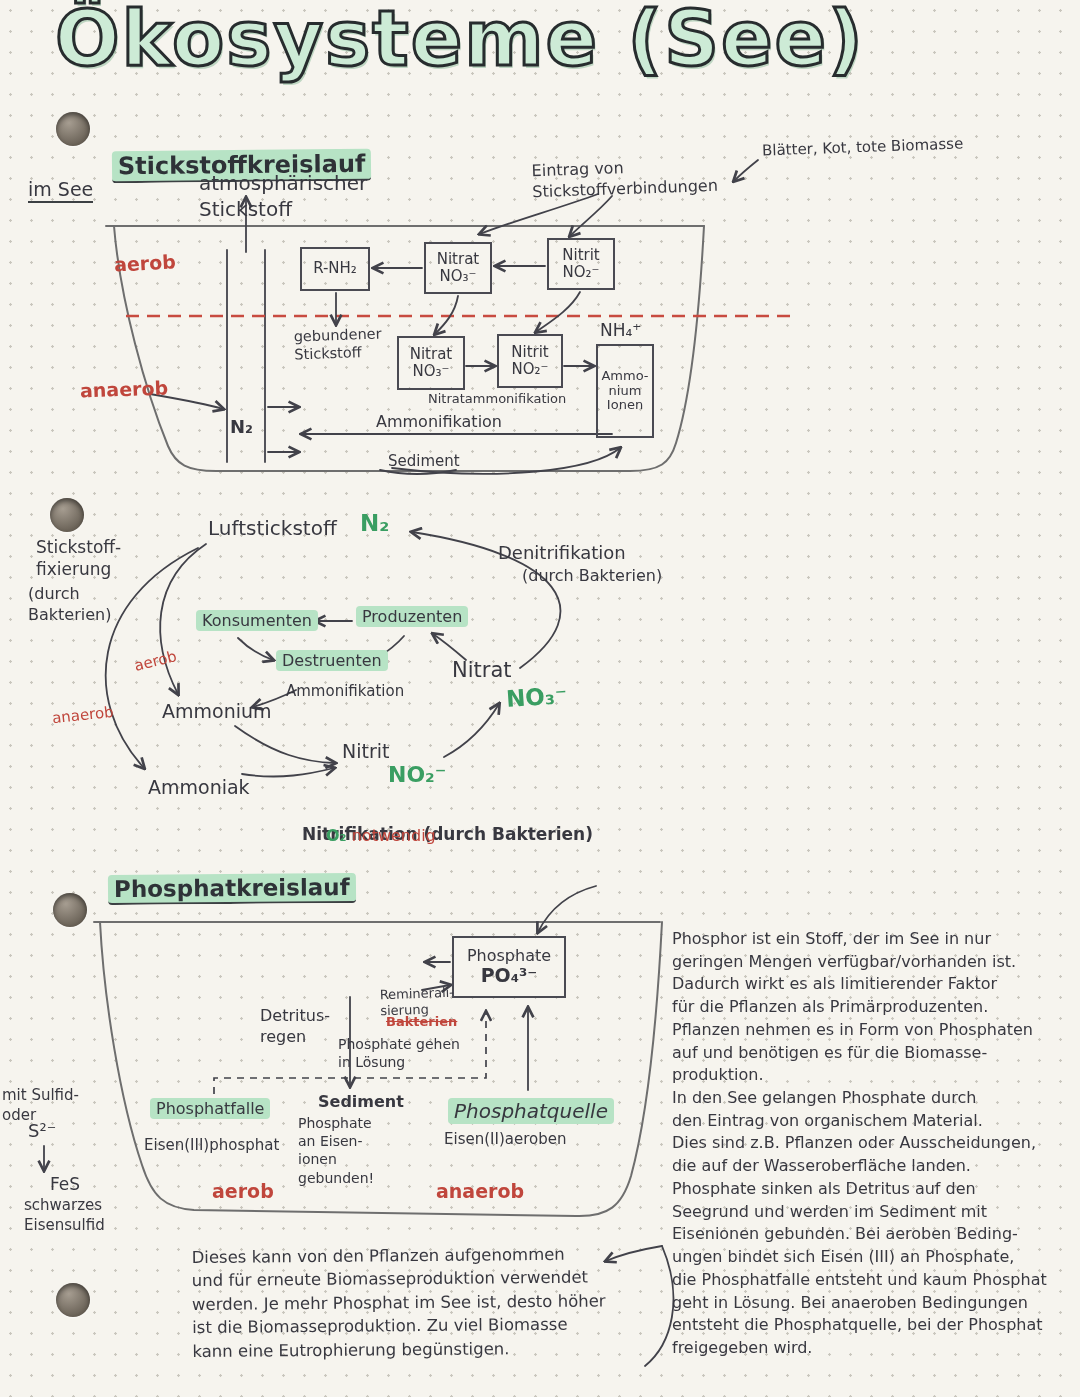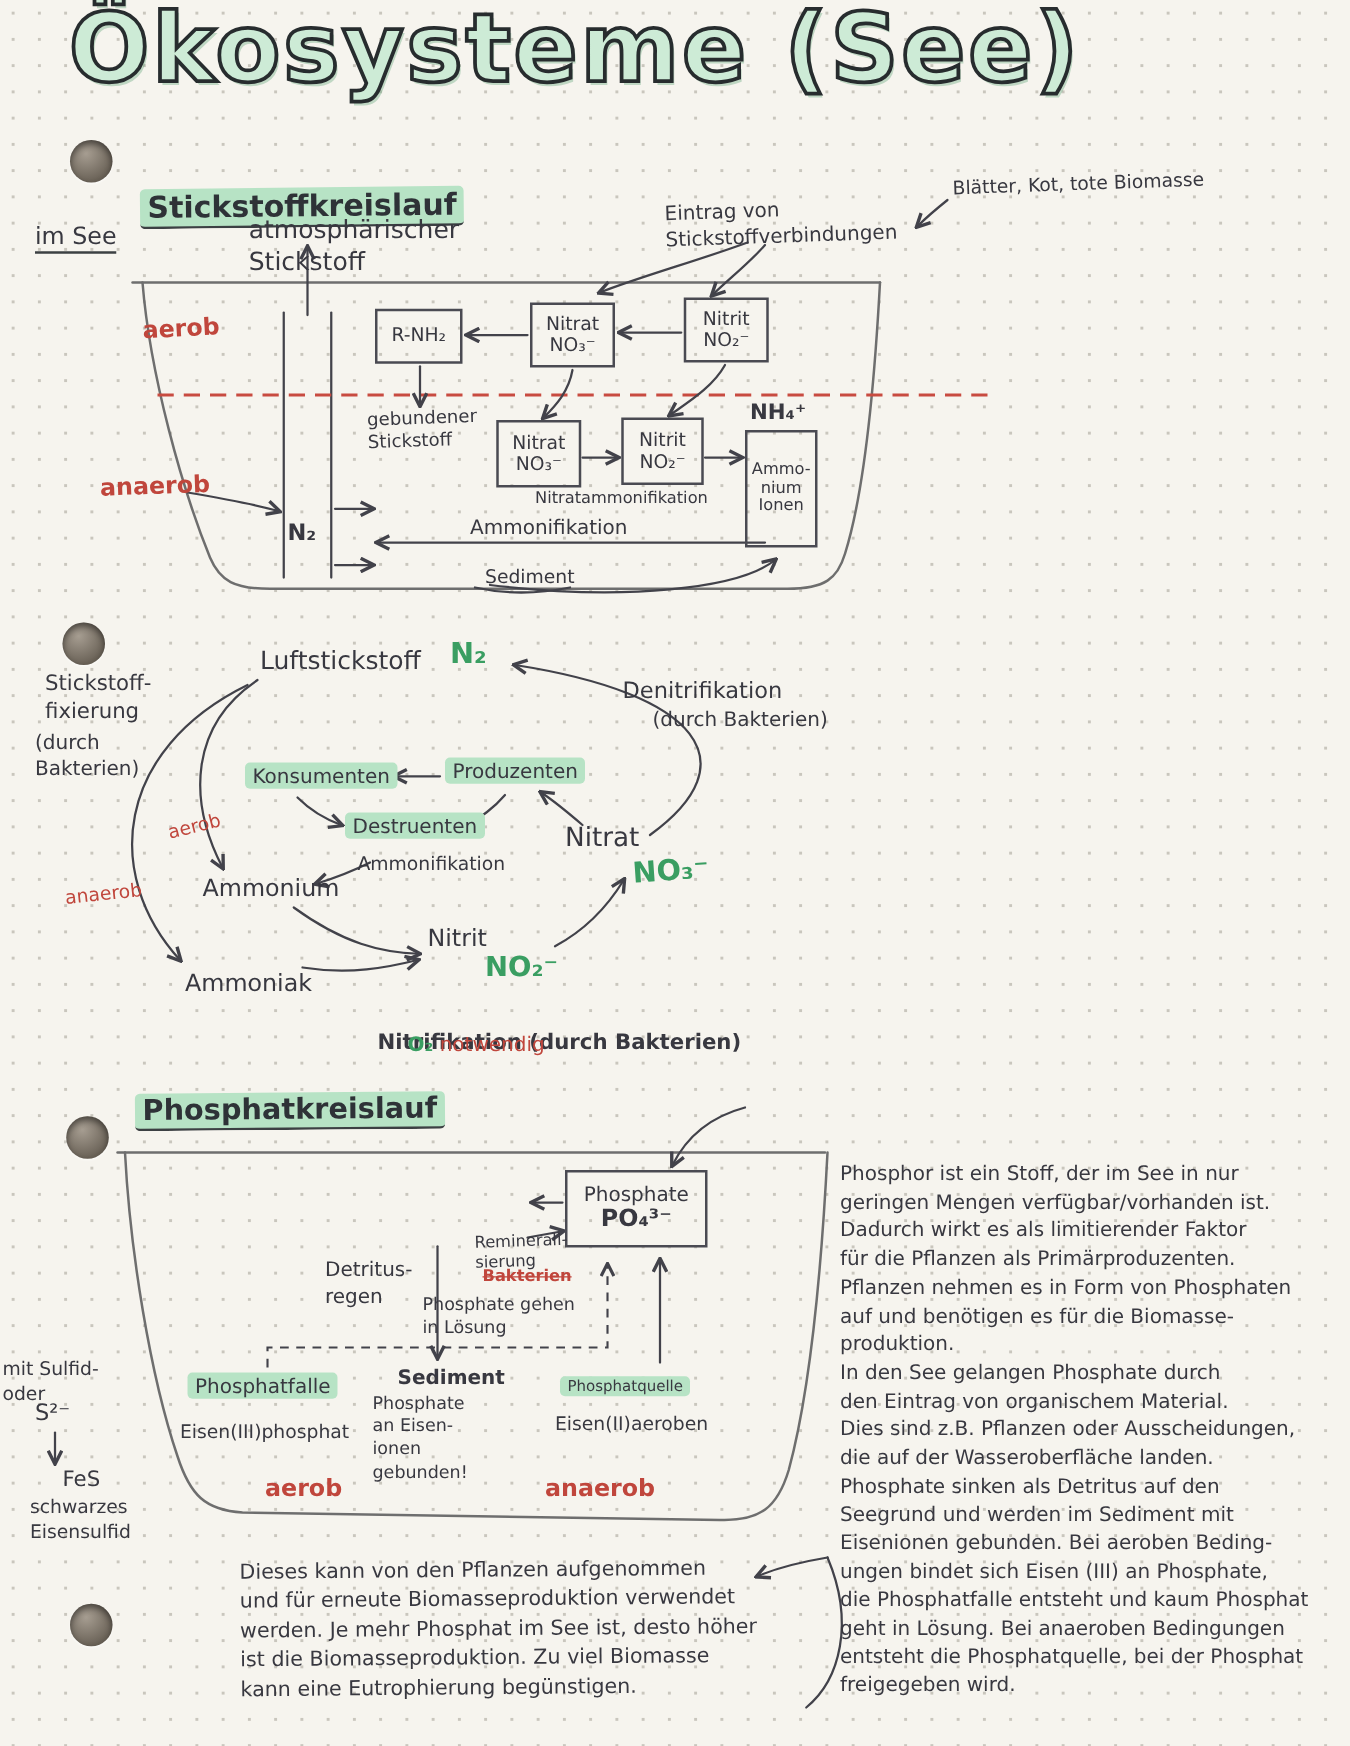--- a/index.html
+++ b/index.html
@@ -154,21 +154,21 @@
 Stickstoff</div>
   <div class="box" style="left:397px; top:336px; width:68px; height:54px; font-size:15px;">
     <div>Nitrat</div>
     <div>NO₃⁻</div>
   </div>
   <div class="box" style="left:497px; top:334px; width:66px; height:54px; font-size:15px;">
     <div>Nitrit</div>
     <div>NO₂⁻</div>
   </div>
   <div class="abs" style="left:428px; top:391px; font-size:13px;">Nitratammonifikation</div>
-  <div class="abs" style="left:600px; top:320px; font-size:17px; font-weight:bold;">NH₄⁺</div>
+  <div class="abs" style="left:600px; top:320px; font-size:17px; font-weight:normal;">NH₄⁺</div>
   <div class="box ml" style="left:596px; top:344px; width:58px; height:94px; font-size:13px;">
     <div class="ml">Ammo-
 nium
 Ionen</div>
   </div>
   <div class="abs" style="left:376px; top:412px; font-size:16px;">Ammonifikation</div>
   <div class="abs" style="left:230px; top:416px; font-size:18px; font-weight:bold;">N₂</div>
   <div class="abs" style="left:388px; top:452px; font-size:15px;">Sediment</div>
 
   <div class="abs ml" style="left:36px; top:536px; font-size:17px; line-height:1.3;">Stickstoff-
@@ -222,21 +222,21 @@
   <div class="abs" style="left:150px; top:1098px;">
     <span class="hl" style="font-size:16px;">Phosphatfalle</span>
   </div>
   <div class="abs" style="left:144px; top:1126px; font-size:15px;margin-top:10px;">Eisen(III)phosphat</div>
   <div class="abs" style="left:318px; top:1092px; font-size:16px; font-weight:bold;">Sediment</div>
   <div class="abs ml" style="left:298px; top:1114px; font-size:14px; line-height:1.3;">Phosphate
 an Eisen-
 ionen
 gebunden!</div>
   <div class="abs" style="left:448px; top:1098px;">
-    <span class="hl" style="font-size:12px;">Phosphatquelle</span>
+    <span class="hl" style="font-size:20px;font-style:italic;">Phosphatquelle</span>
   </div>
   <div class="abs" style="left:444px; top:1130px; font-size:15px;">Eisen(II)aeroben</div>
   <div class="abs red" style="left:212px; top:1180px; font-size:19px; font-weight:bold;">aerob</div>
   <div class="abs red" style="left:436px; top:1180px; font-size:19px; font-weight:bold;">anaerob</div>
 
   <div class="abs ml" style="left:2px; top:1086px; font-size:15px; line-height:1.3;">mit Sulfid-
 oder</div>
   <div class="abs" style="left:28px; top:1120px; font-size:18px;">S²⁻</div>
   <div class="abs" style="left:50px; top:1174px; font-size:17px;">FeS</div>
   <div class="abs ml" style="left:24px; top:1196px; font-size:15px; line-height:1.3;">schwarzes

